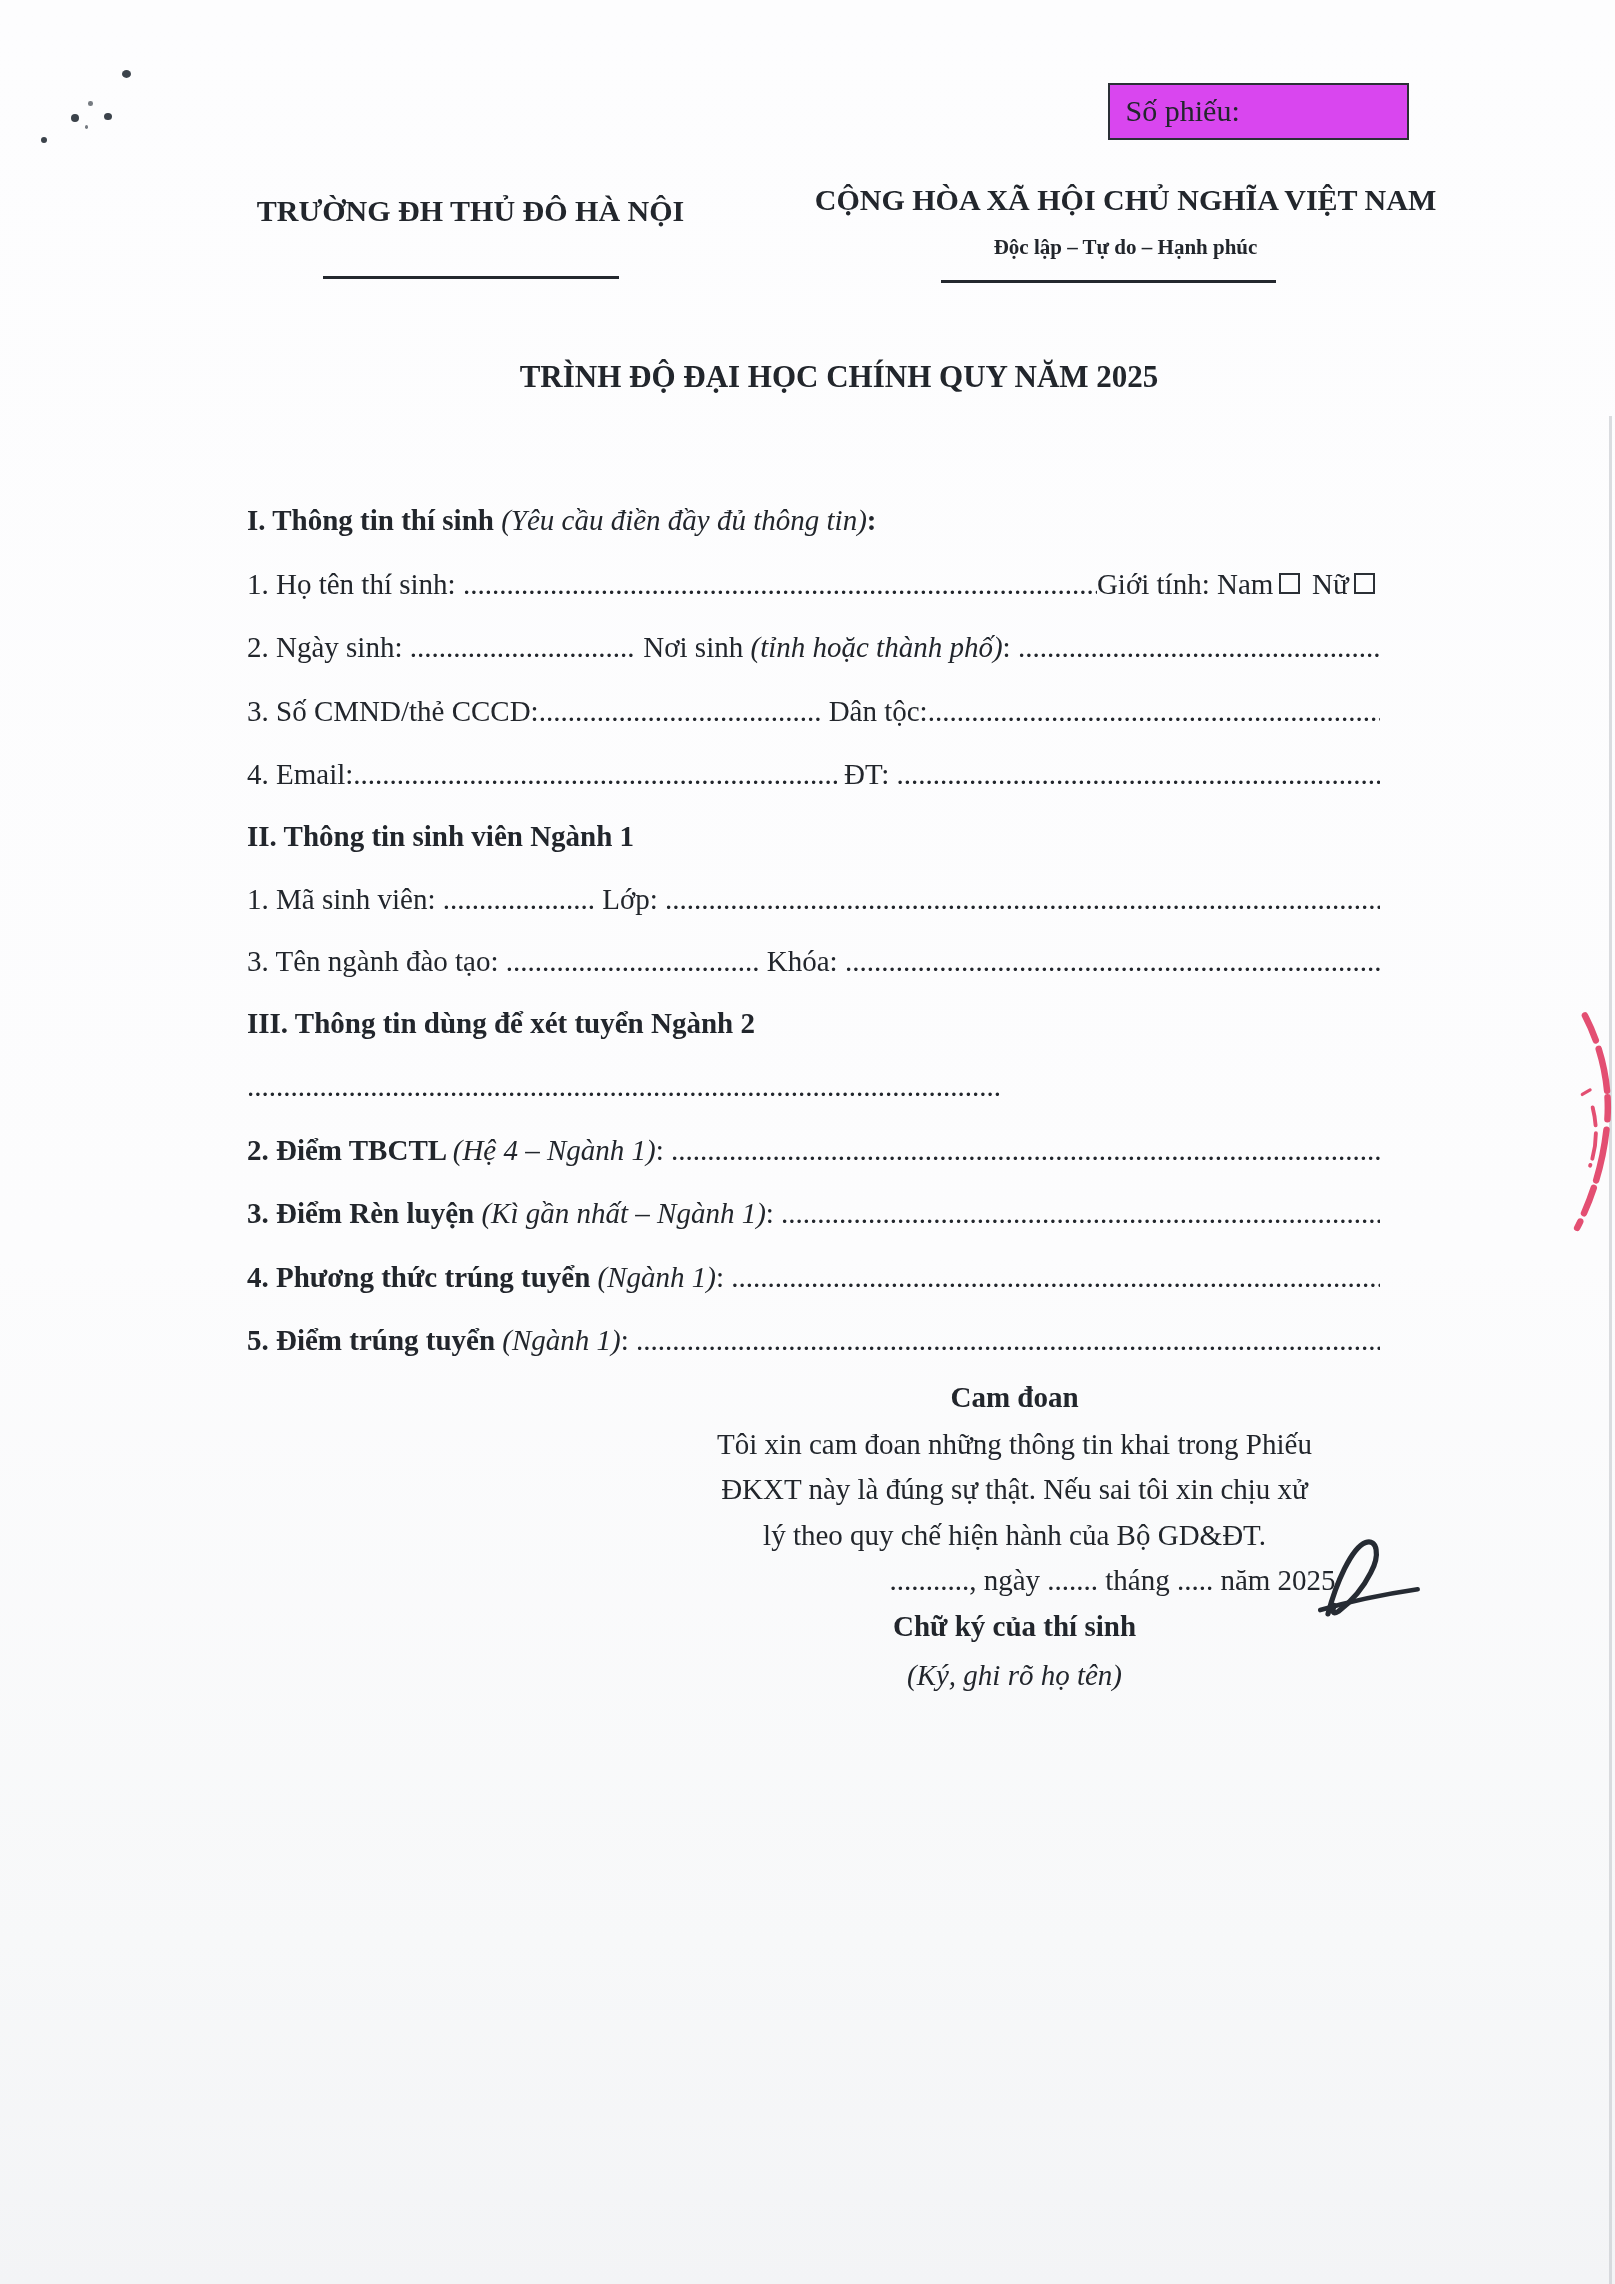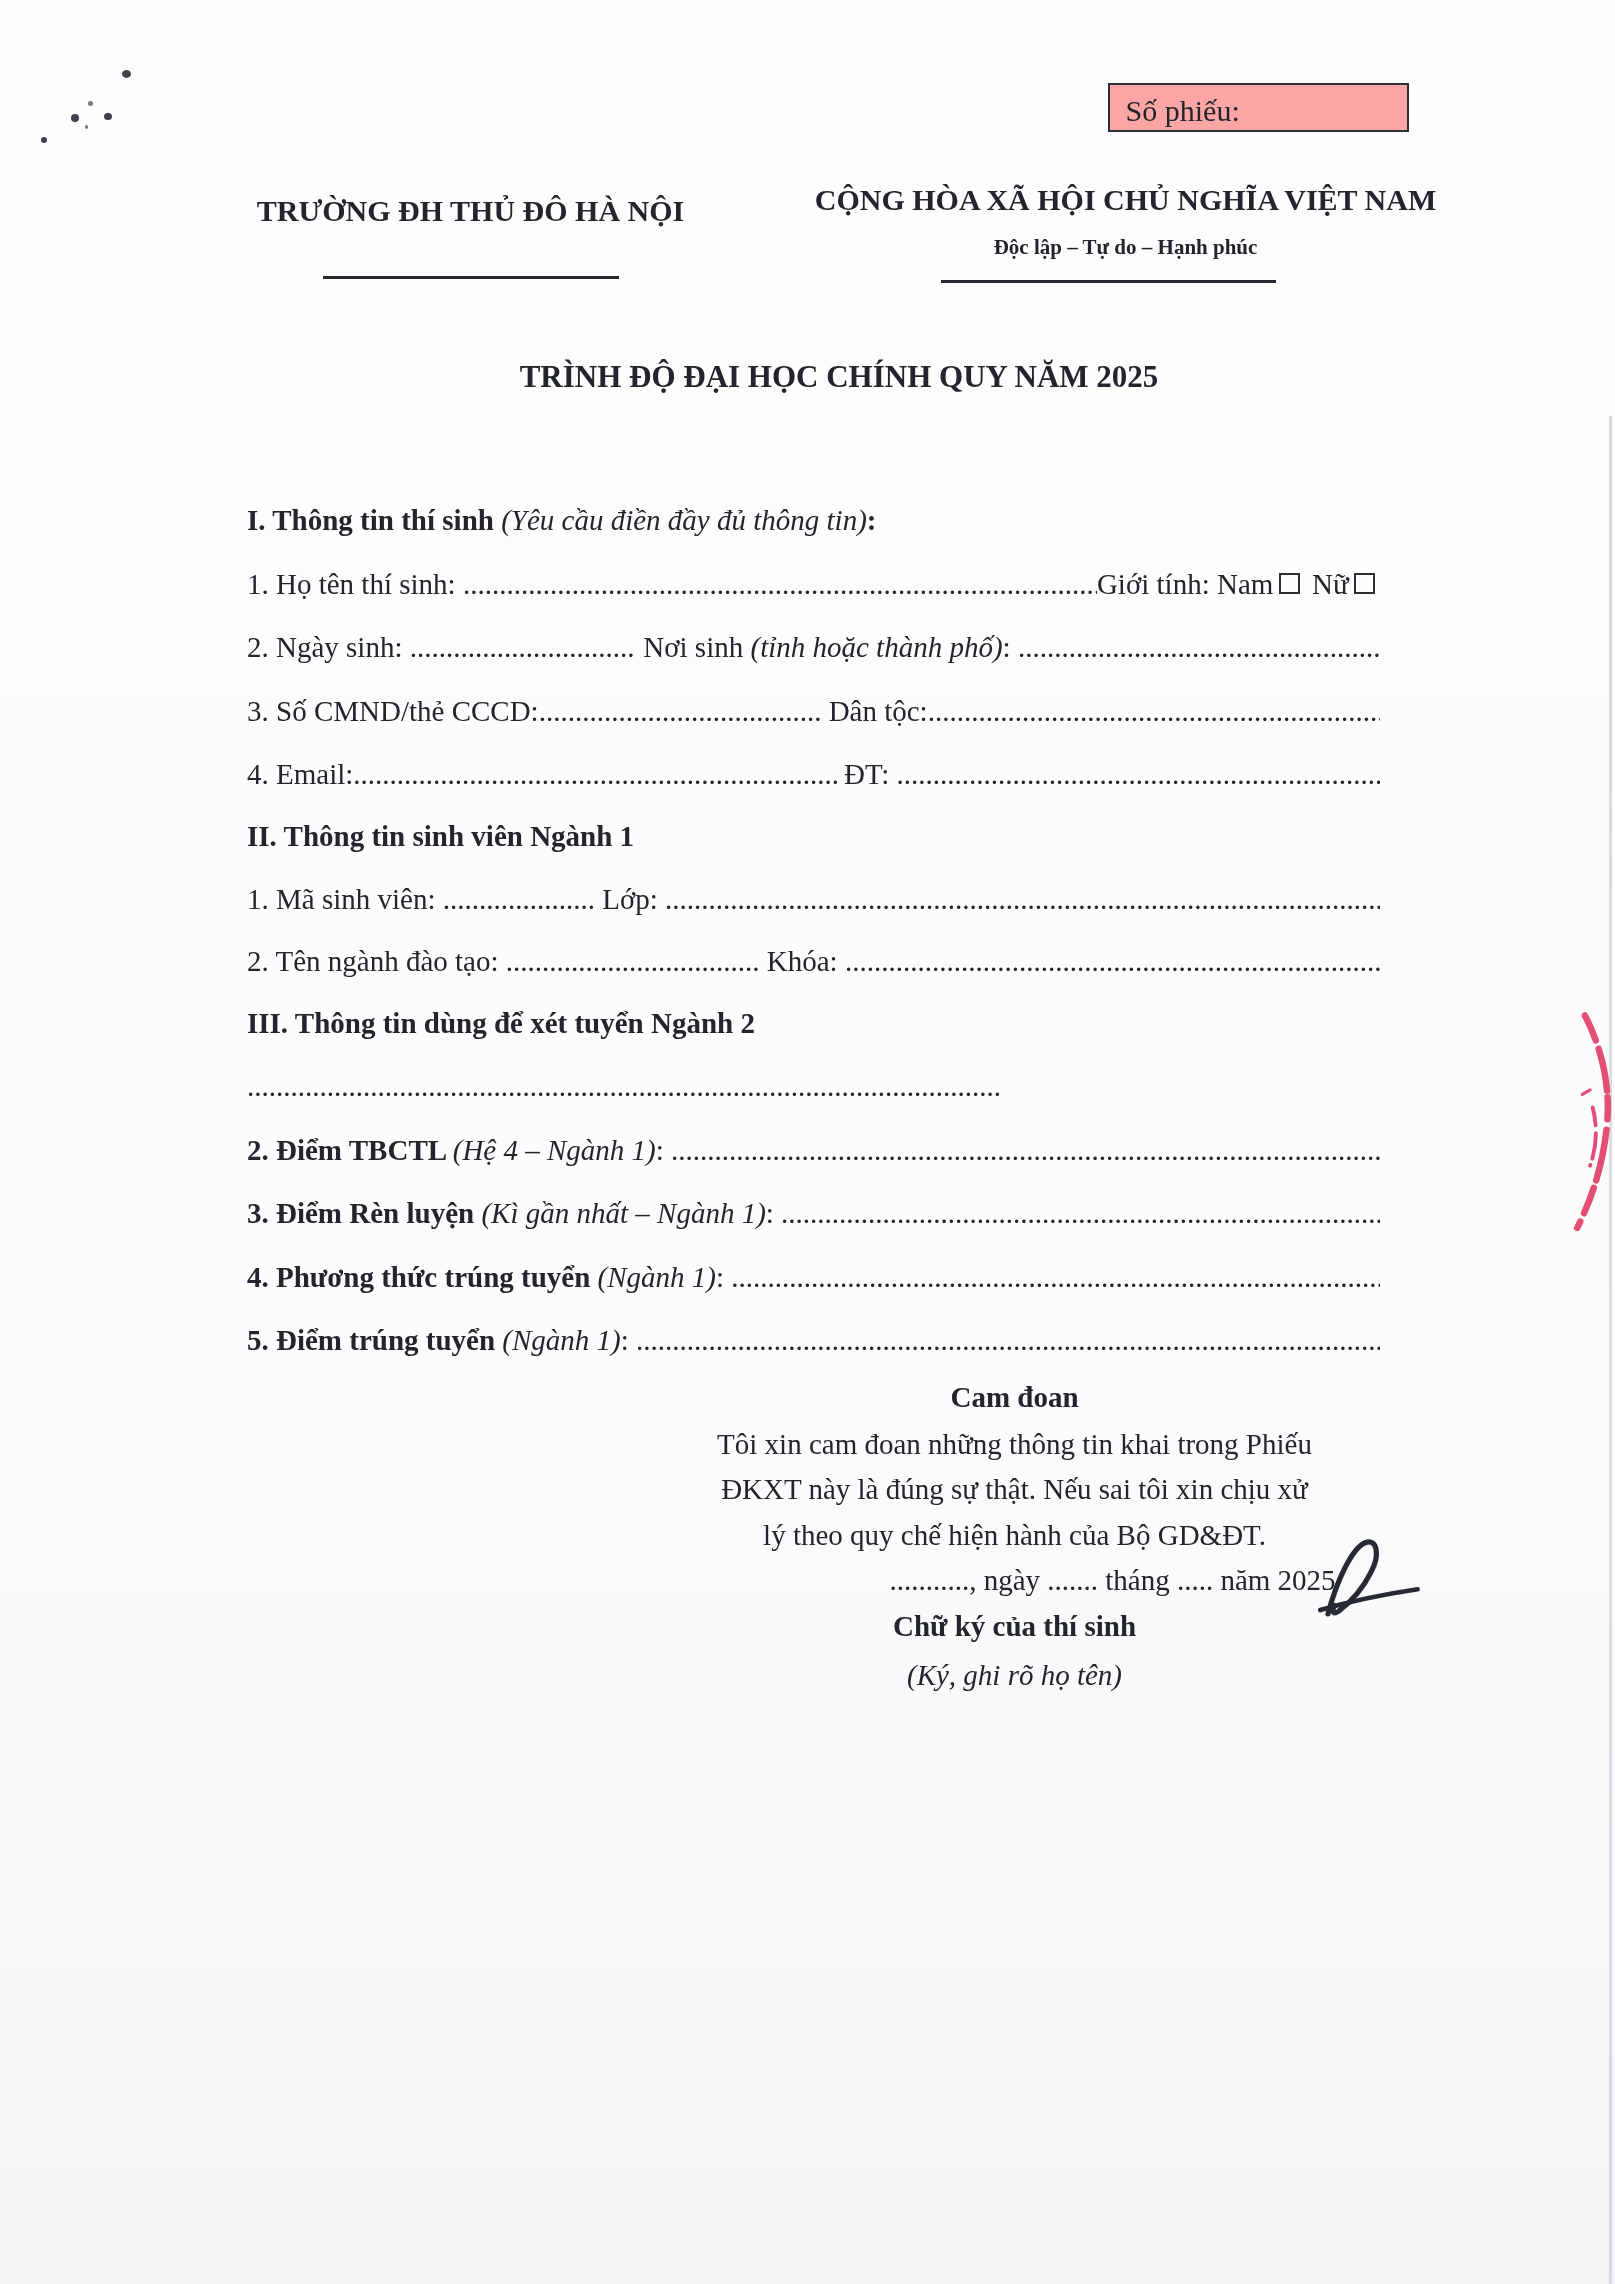--- a/index.html
+++ b/index.html
@@ -8,23 +8,23 @@
     background:linear-gradient(180deg,#fdfdfe 0%,#fcfcfd 55%,#f7f8f9 85%,#f3f4f6 100%);
     font-family:"Liberation Serif","DejaVu Serif",serif;
     color:#22262c;
   }
   .abs{position:absolute;}
   .center{text-align:center;}
   .b{font-weight:bold;}
   .i{font-style:italic;}
   
   .so-phieu-box{
-    left:1108px;top:83px;width:301px;height:49px;
+    left:1108px;top:83px;width:301px;height:57px;
     border:2px solid #2b3036;box-sizing:border-box;
-    font-size:30px;padding:9px 0 0 15.6px;background:#fca5a5;
+    font-size:30px;padding:9px 0 0 15.6px;background:#d946ef;
   }
   
   .hdr-left{left:168px;top:185px;width:605px;font-size:29px;line-height:38px;}
   .hdr-left .l2{font-weight:bold;font-size:30px;margin-top:6.5px;}
   .hdr-right{left:748px;top:181px;width:755px;font-size:30px;line-height:38px;font-weight:bold;}
   .hdr-right .l2{font-size:21px;margin-top:9px;}
   .rule{background:#24282e;height:2.6px;}
   .rule-left{left:323px;top:276px;width:296px;}
   .rule-right{left:941px;top:280px;width:335px;}
   
@@ -82,21 +82,21 @@
 </div>
 
 <div class="abs row sec-heading" style="top:501px;"><span class="seg-bold">I. Thông tin thí sinh </span><span class="seg-italic">(Yêu cầu điền đầy đủ thông tin)</span><span class="seg-bold">:</span></div>
 <div class="abs row" style="top:565px;"><span class="seg">1. Họ tên thí sinh: </span><span class="seg-fill">........................................................................................................</span><span class="seg">Giới tính: Nam</span><span class="seg-cb"></span><span class="seg"> Nữ</span><span class="seg-cb"></span></div>
 <div class="abs row" style="top:628px;"><span class="seg">2. Ngày sinh: </span><span class="seg-fill">........................................................................................................</span><span class="seg"> Nơi sinh </span><span class="seg-italic">(tỉnh hoặc thành phố)</span><span class="seg">: </span><span class="seg-fill2">........................................................................................................</span></div>
 <div class="abs row" style="top:692px;"><span class="seg">3. Số CMND/thẻ CCCD:</span><span class="seg-fill">........................................................................................................</span><span class="seg"> Dân tộc:</span><span class="seg-fill2">........................................................................................................</span></div>
 <div class="abs row" style="top:755px;"><span class="seg">4. Email:</span><span class="seg-fill">........................................................................................................</span><span class="seg"> ĐT: </span><span class="seg-fill">........................................................................................................</span></div>
 
 <div class="abs row sec-heading" style="top:817px;"><span class="seg-bold">II. Thông tin sinh viên Ngành 1</span></div>
 <div class="abs row" style="top:880px;"><span class="seg">1. Mã sinh viên: </span><span class="seg">..................... </span><span class="seg">Lớp: </span><span class="seg-fill">........................................................................................................</span></div>
-<div class="abs row" style="top:942px;"><span class="seg">2. Tên ngành đào tạo: </span><span class="seg">................................... </span><span class="seg">Khóa: </span><span class="seg-fill">........................................................................................................</span></div>
+<div class="abs row" style="top:942px;"><span class="seg">3. Tên ngành đào tạo: </span><span class="seg">................................... </span><span class="seg">Khóa: </span><span class="seg-fill">........................................................................................................</span></div>
 
 <div class="abs row sec-heading" style="top:1004px;"><span class="seg-bold">III. Thông tin dùng để xét tuyển Ngành 2</span></div>
 <div class="abs row" style="top:1067px;"><span class="seg-fill">........................................................................................................</span></div>
 <div class="abs row" style="top:1131px;"><span class="seg-bold">2. Điểm TBCTL </span><span class="seg-italic">(Hệ 4 – Ngành 1)</span><span class="seg">: </span><span class="seg-fill">........................................................................................................</span></div>
 <div class="abs row" style="top:1194px;"><span class="seg-bold">3. Điểm Rèn luyện </span><span class="seg-italic">(Kì gần nhất – Ngành 1)</span><span class="seg">: </span><span class="seg-fill">........................................................................................................</span></div>
 <div class="abs row" style="top:1258px;"><span class="seg-bold">4. Phương thức trúng tuyển </span><span class="seg-italic">(Ngành 1)</span><span class="seg">: </span><span class="seg-fill">........................................................................................................</span></div>
 <div class="abs row" style="top:1321px;"><span class="seg-bold">5. Điểm trúng tuyển </span><span class="seg-italic">(Ngành 1)</span><span class="seg">: </span><span class="seg-fill">........................................................................................................</span></div>
 
 <div class="abs decl-line b" style="top:1378px;">Cam đoan</div>
 <div class="abs decl-line" style="top:1425px;">Tôi xin cam đoan những thông tin khai trong Phiếu</div>

